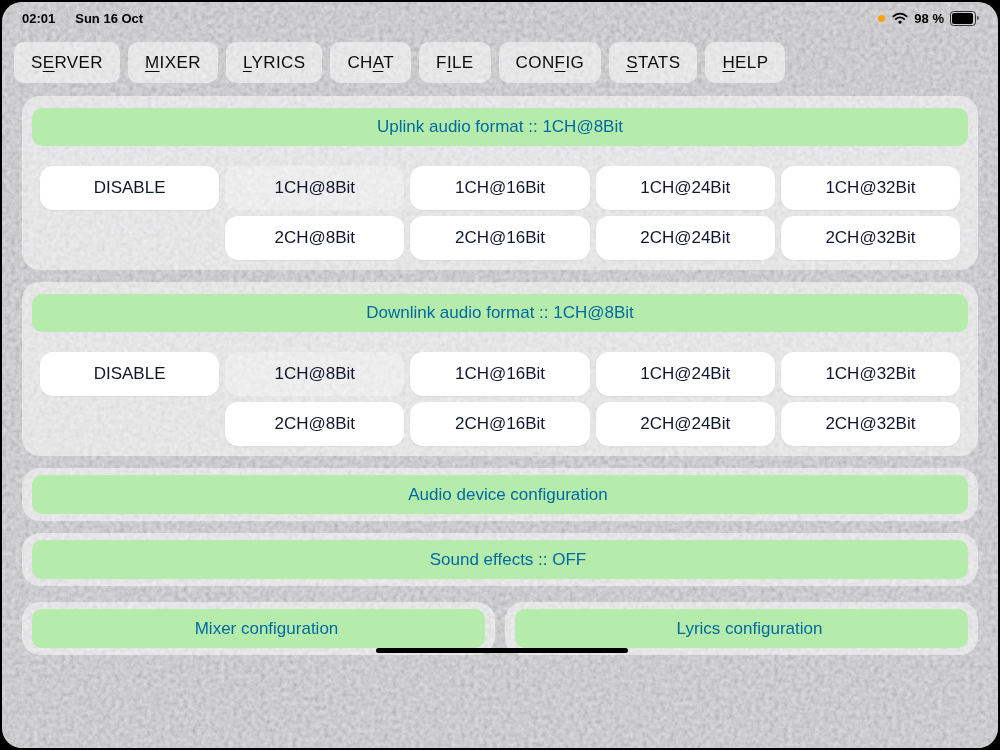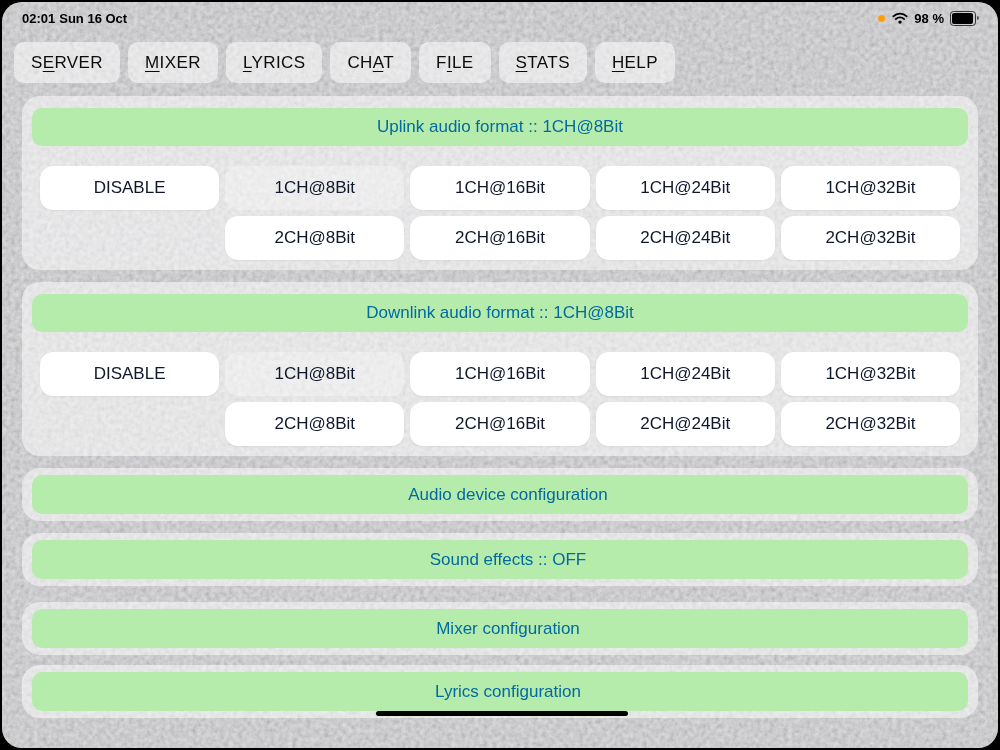--- a/index.html
+++ b/index.html
@@ -8,21 +8,21 @@
     border-radius:20px;overflow:hidden;background:var(--bg,#d6d6da);
     font-family:"Liberation Sans","DejaVu Sans",sans-serif;color:#111;
     -webkit-font-smoothing:antialiased;
   }
   .noise{position:absolute;left:0;top:0;width:100%;height:100%;opacity:.38;pointer-events:none;}
   .screen>*:not(.noise){position:relative;z-index:1;}
 
   
   .status-bar{height:26px;display:flex;justify-content:space-between;align-items:center;
     padding:3px 19px 0 20px;font-size:13px;font-weight:600;color:#000;}
-  .status-left{display:flex;gap:4px;}
+  .status-left{display:flex;gap:20px;}
   .status-right{display:flex;align-items:center;gap:6px;}
   .dot{width:7px;height:7px;border-radius:50%;background:var(--dot,#ff9f0a);margin-right:1px;}
   .battery-wrap{display:flex;align-items:center;}
   .battery{width:22px;height:11px;border:1px solid rgba(0,0,0,.75);border-radius:3.5px;padding:1px;box-sizing:content-box;}
   .battery-fill{height:100%;width:95%;background:#000;border-radius:2px;}
   .battery-nub{width:2px;height:4px;background:rgba(0,0,0,.55);border-radius:0 2px 2px 0;margin-left:1px;}
 
   
   .menu-bar{display:flex;gap:8px;padding:11px 10px 0 12px;}
   .menu-btn{height:41px;padding:0 17px;display:flex;align-items:center;justify-content:center;
@@ -37,21 +37,21 @@
   .green-bar{height:38px;border-radius:10px;display:flex;align-items:center;justify-content:center;
     font-size:17px;background:var(--green,#b5ecab);color:#0369a1;}
   .panel.small .green-bar{height:39px;padding-left:16px;}
   .green-bar.btn{cursor:pointer;}
   .grid{display:grid;grid-template-columns:repeat(5,1fr);gap:6px;margin:20px 8px 0;}
   .fmt-btn{height:44px;border-radius:13px;background:#fff;display:flex;align-items:center;
     justify-content:center;font-size:17px;color:#0f172a;cursor:pointer;
     box-shadow:0 1px 2px rgba(0,0,0,.05);}
   .fmt-btn.selected{background:rgba(255,255,255,.30);box-shadow:none;}
   .spacer{visibility:hidden;}
-  .bottom-row{display:flex;gap:10px;margin-top:4px;flex-direction:column;}
+  .bottom-row{display:flex;gap:10px;margin-top:4px;}
   .panel.grow{flex:1;}
 
   .home-indicator{position:absolute;left:374px;bottom:7px;width:252px;height:5px;
     border-radius:3px;background:#000;z-index:2;cursor:pointer;}
 </style>
 </head>
 <body>
 
 <div class="screen" style="--bg: #d6d6da; --green: #b5ecab; --dot: #ff9f0a;">
 
@@ -96,20 +96,23 @@
         <span><span class="mn">M</span>IXER</span>
       </div>
       <div class="menu-btn">
         <span><span class="mn">L</span>YRICS</span>
       </div>
       <div class="menu-btn">
         <span>CH<span class="mn">A</span>T</span>
       </div>
       <div class="menu-btn">
         <span>F<span class="mn">I</span>LE</span>
+      </div>
+      <div class="menu-btn">
+        <span>CON<span class="mn">F</span>IG</span>
       </div>
       <div class="menu-btn">
         <span><span class="mn">S</span>TATS</span>
       </div>
       <div class="menu-btn">
         <span><span class="mn">H</span>ELP</span>
       </div>
     </div>
 
   <div class="main">

